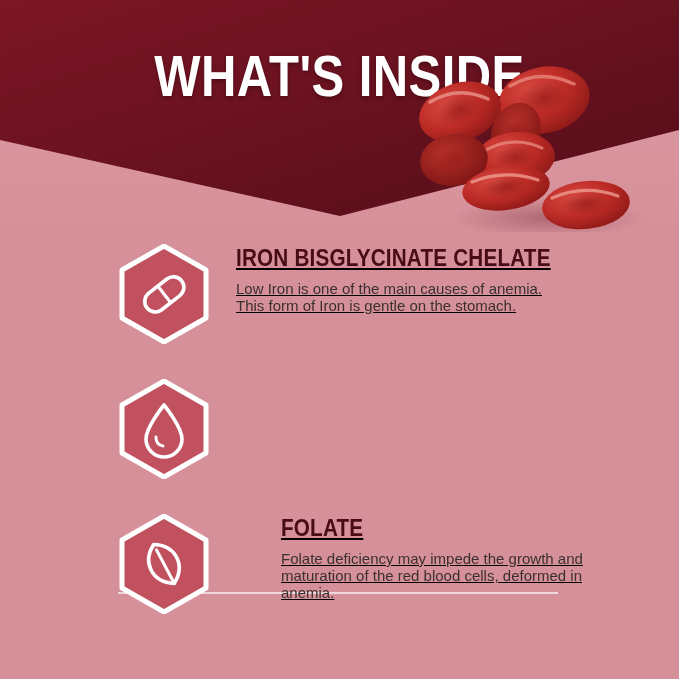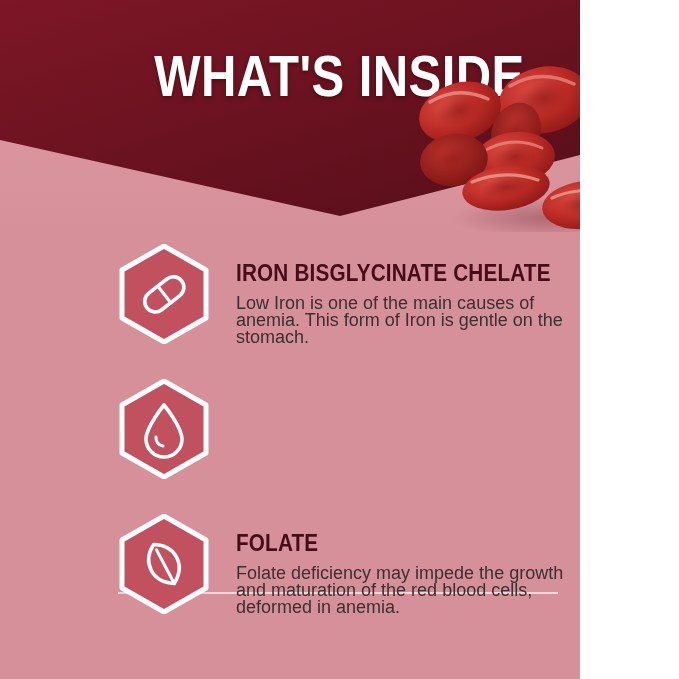--- a/index.html
+++ b/index.html
@@ -7,21 +7,21 @@
     margin: 0;
     padding: 0;
     background: #ffffff;
   }
   body {
     font-family: "Liberation Sans", sans-serif;
   }
 
   .poster {
     position: relative;
-    width: 580px;
+    width: 679px;
     height: 679px;
     overflow: hidden;
     background: #d6909a;
   }
 
   
   .header {
     position: absolute;
     left: 0;
     top: 0;
@@ -75,54 +75,55 @@
   .row {
     position: relative;
     display: flex;
     align-items: flex-start;
     padding: 0;
     height: 135px;
     box-sizing: border-box;
   }
   .row.row-1 { margin-top: 4px; }
   .row.row-2 { margin-top: 0px; }
-  .row.row-3 { margin-top: 0px; }
+  .row.row-3 { margin-top: 0px; gap: 45px; }
 
   .badge {
     position: relative;
     width: 92px;
     height: 100px;
     margin-left: 118px;
     margin-top: 8px;
     flex: 0 0 auto;
   }
   .badge svg { display: block; }
 
   .row-text {
     margin-left: 26px;
-    margin-top: 25px;
+    margin-top: 10px;
     width: 340px;
+    text-decoration: underline;
   }
 
   .row-title {
     color: #470c16;
     font-family: "Liberation Sans Narrow", "Liberation Sans", sans-serif;
     font-size: 23px;
     line-height: 25px;
     font-weight: bold;
     letter-spacing: 0.2px;
     transform: scaleX(0.9);
     transform-origin: 0 50%;
     white-space: nowrap;
     margin: 0 0 9px 0;
   }
 
   .row-desc {
     color: #3b3030;
-    font-size: 18px;
+    font-size: 15px;
     line-height: 17px;
     margin: 0;
     max-width: 330px;
   }
 
   .divider {
     position: absolute;
     left: 118px;
     width: 440px;
     height: 2px;

